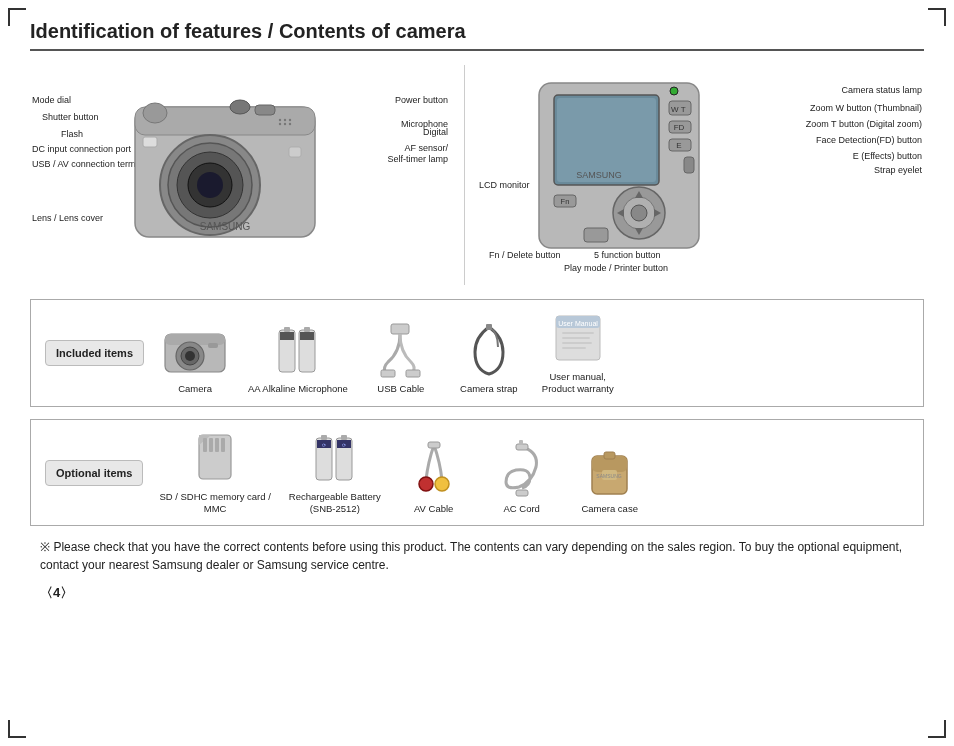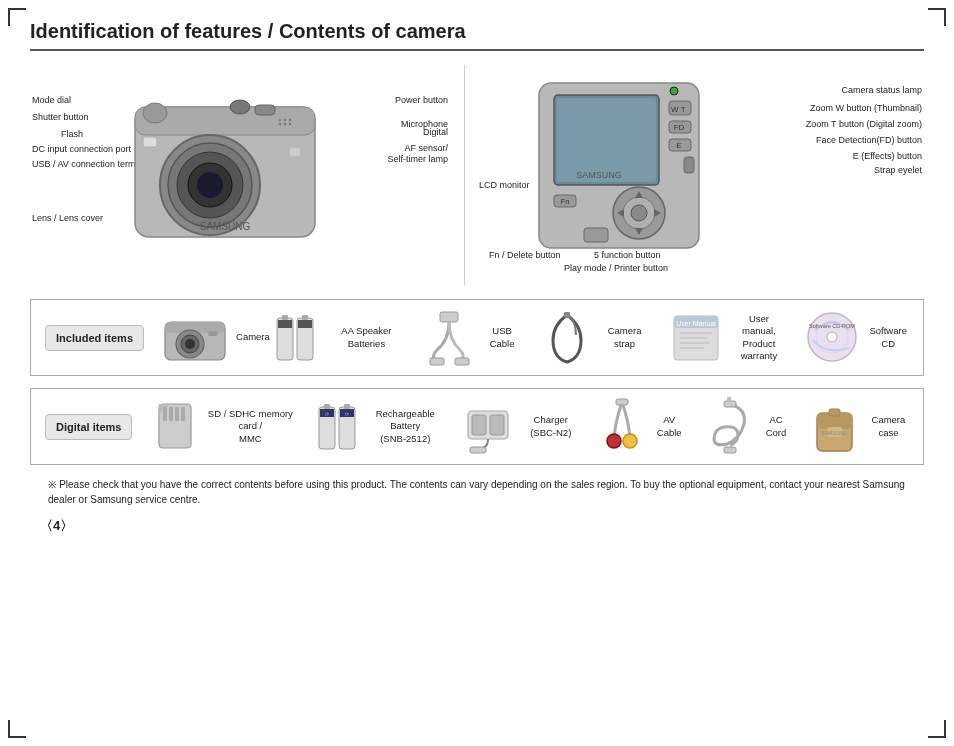--- a/index.html
+++ b/index.html
@@ -80,21 +80,21 @@
 
     .items-row {
       display: flex;
       align-items: flex-end;
       gap: 18px;
       flex: 1;
     }
 
     .item {
       display: flex;
-      flex-direction: row;
+      flex-direction: column;
       align-items: center;
       gap: 6px;
       min-width: 60px;
     }
 
     .item-img {
       width: 70px;
       height: 55px;
       display: flex;
       align-items: center;
@@ -104,24 +104,24 @@
     .item-label {
       font-size: 9.5px;
       text-align: center;
       line-height: 1.3;
     }
 
     
     svg { overflow: visible; }
 
     .footnote {
-      font-size: 10px;
+      font-size: 12px;
       line-height: 1.5;
       margin-top: 8px;
-      margin-left: 18px;
+      margin-left: 10px;
     }
 
     .page-num {
       font-size: 13px;
       margin-top: 10px;
       margin-left: 10px;
       font-weight: bold;
     }
 
     .lbl {
@@ -152,21 +152,21 @@
 <div class="corner corner-bl"></div>
 <div class="corner corner-br"></div>
 
 <h1>Identification of features / Contents of camera</h1>
 
 <div class="diagram-area">
 
   <div class="camera-front">
 
     <div class="lbl" style="top:30px;left:2px;">Mode dial</div>
-    <div class="lbl" style="top:47px;left:2px;">Shutter button</div>
+    <div class="lbl" style="top:47px;left:12px;">Shutter button</div>
     <div class="lbl" style="top:64px;left:2px;padding-left:29px;">Flash</div>
     <div class="lbl" style="top:79px;left:2px;">DC input connection port</div>
     <div class="lbl" style="top:94px;left:2px;">USB / AV connection terminal</div>
     <div class="lbl" style="top:148px;left:2px;">Lens / Lens cover</div>
 
     <div class="lbl" style="top:30px;right:2px;text-align:left;">Power button</div>
     <div class="lbl" style="top:54px;right:2px;text-align:right;">Microphone</div>
     <div class="lbl" style="top:62px;right:2px;text-align:right;">Digital</div>
     <div class="lbl" style="top:78px;right:2px;text-align:right;">AF sensor/<br>Self-timer lamp</div>
 
@@ -285,21 +285,21 @@
 
           <rect x="6" y="8" width="16" height="42" rx="3" fill="#ddd" stroke="#999" stroke-width="1"></rect>
           <rect x="11" y="5" width="6" height="5" rx="1" fill="#aaa"></rect>
           <rect x="7" y="10" width="14" height="8" fill="#555"></rect>
 
           <rect x="26" y="8" width="16" height="42" rx="3" fill="#ddd" stroke="#999" stroke-width="1"></rect>
           <rect x="31" y="5" width="6" height="5" rx="1" fill="#aaa"></rect>
           <rect x="27" y="10" width="14" height="8" fill="#555"></rect>
         </svg>
       </div>
-      <div class="item-label">AA Speaker Batteries</div>
+      <div class="item-label">AA Alkaline Microphone</div>
     </div>
 
     <div class="item">
       <div class="item-img">
         <svg width="55" height="55" viewBox="0 0 55 55">
           <rect x="18" y="2" width="18" height="10" rx="2" fill="#ccc" stroke="#999" stroke-width="1"></rect>
           <path d="M27 12 Q27 30 15 40 Q10 45 12 50" stroke="#aaa" stroke-width="3" fill="none"></path>
           <rect x="8" y="48" width="14" height="7" rx="1.5" fill="#ccc" stroke="#999" stroke-width="1"></rect>
           <path d="M27 12 Q27 30 38 40 Q43 45 40 50" stroke="#bbb" stroke-width="3" fill="none"></path>
           <rect x="33" y="48" width="14" height="7" rx="1.5" fill="#ccc" stroke="#999" stroke-width="1"></rect>
@@ -327,41 +327,27 @@
           <text x="30" y="14" font-size="7" fill="#fff" text-anchor="middle" font-family="Arial">User Manual</text>
           <rect x="14" y="20" width="32" height="2" rx="1" fill="#ccc"></rect>
           <rect x="14" y="25" width="28" height="2" rx="1" fill="#ccc"></rect>
           <rect x="14" y="30" width="30" height="2" rx="1" fill="#ccc"></rect>
           <rect x="14" y="35" width="24" height="2" rx="1" fill="#ccc"></rect>
         </svg>
       </div>
       <div class="item-label">User manual,<br>Product warranty</div>
     </div>
 
-    <div class="item">
-      <div class="item-img">
-        <svg width="55" height="55" viewBox="0 0 55 55">
-          <circle cx="27" cy="27" r="24" fill="#e8e0f0" stroke="#bbb" stroke-width="1.5"></circle>
-          <circle cx="27" cy="27" r="16" fill="none" stroke="#ccc" stroke-width="0.5"></circle>
-          <circle cx="27" cy="27" r="5" fill="#fff" stroke="#aaa" stroke-width="1"></circle>
-          <text x="27" y="18" font-size="5.5" fill="#555" text-anchor="middle" font-family="Arial">Software CD-ROM</text>
-
-          <path d="M10 20 Q27 5 44 20" stroke="#c0a0e0" stroke-width="2" fill="none" opacity="0.5"></path>
-          <path d="M8 30 Q20 45 44 38" stroke="#a0c0f0" stroke-width="2" fill="none" opacity="0.5"></path>
-        </svg>
-      </div>
-      <div class="item-label">Software CD</div>
-    </div>
 
   </div>
 </div>
 
 <div class="section-box">
   <div class="section-label">
-    <span>Digital
+    <span>Optional
 items</span>
   </div>
   <div class="items-row">
 
     <div class="item">
       <div class="item-img">
         <svg width="48" height="55" viewBox="0 0 48 55">
           <rect x="8" y="5" width="32" height="44" rx="4" fill="#ccc" stroke="#999" stroke-width="1.2"></rect>
           <polygon points="8,5 20,5 8,15" fill="#bbb"></polygon>
           <rect x="12" y="8" width="4" height="14" rx="1" fill="#aaa"></rect>
@@ -382,35 +368,20 @@
           <text x="14" y="17" font-size="5" fill="#9af" text-anchor="middle" font-family="Arial">⟳</text>
           <rect x="26" y="8" width="16" height="42" rx="3" fill="#ddd" stroke="#999" stroke-width="1"></rect>
           <rect x="31" y="5" width="6" height="5" rx="1" fill="#aaa"></rect>
           <rect x="27" y="10" width="14" height="8" fill="#336"></rect>
           <text x="34" y="17" font-size="5" fill="#9af" text-anchor="middle" font-family="Arial">⟳</text>
         </svg>
       </div>
       <div class="item-label">Rechargeable Battery<br>(SNB-2512)</div>
     </div>
 
-    <div class="item">
-      <div class="item-img">
-        <svg width="60" height="55" viewBox="0 0 60 55">
-
-          <rect x="10" y="12" width="40" height="28" rx="4" fill="#ddd" stroke="#aaa" stroke-width="1.2"></rect>
-
-          <rect x="14" y="16" width="14" height="20" rx="2" fill="#bbb" stroke="#999" stroke-width="1"></rect>
-          <rect x="32" y="16" width="14" height="20" rx="2" fill="#bbb" stroke="#999" stroke-width="1"></rect>
-
-          <path d="M30 40 Q30 50 20 50" stroke="#888" stroke-width="2" fill="none"></path>
-          <rect x="12" y="48" width="16" height="6" rx="2" fill="#ccc" stroke="#999" stroke-width="1"></rect>
-        </svg>
-      </div>
-      <div class="item-label">Charger (SBC-N2)</div>
-    </div>
 
     <div class="item">
       <div class="item-img">
         <svg width="48" height="55" viewBox="0 0 48 55">
           <path d="M24 3 Q30 20 32 38" stroke="#aaa" stroke-width="3" fill="none"></path>
           <circle cx="32" cy="42" r="7" fill="#f0c040" stroke="#c09020" stroke-width="1.5"></circle>
           <path d="M24 3 Q18 20 16 38" stroke="#aaa" stroke-width="3" fill="none"></path>
           <circle cx="16" cy="42" r="7" fill="#c03030" stroke="#801010" stroke-width="1.5"></circle>
 
           <rect x="18" y="0" width="12" height="6" rx="2" fill="#ccc" stroke="#999" stroke-width="1"></rect>

